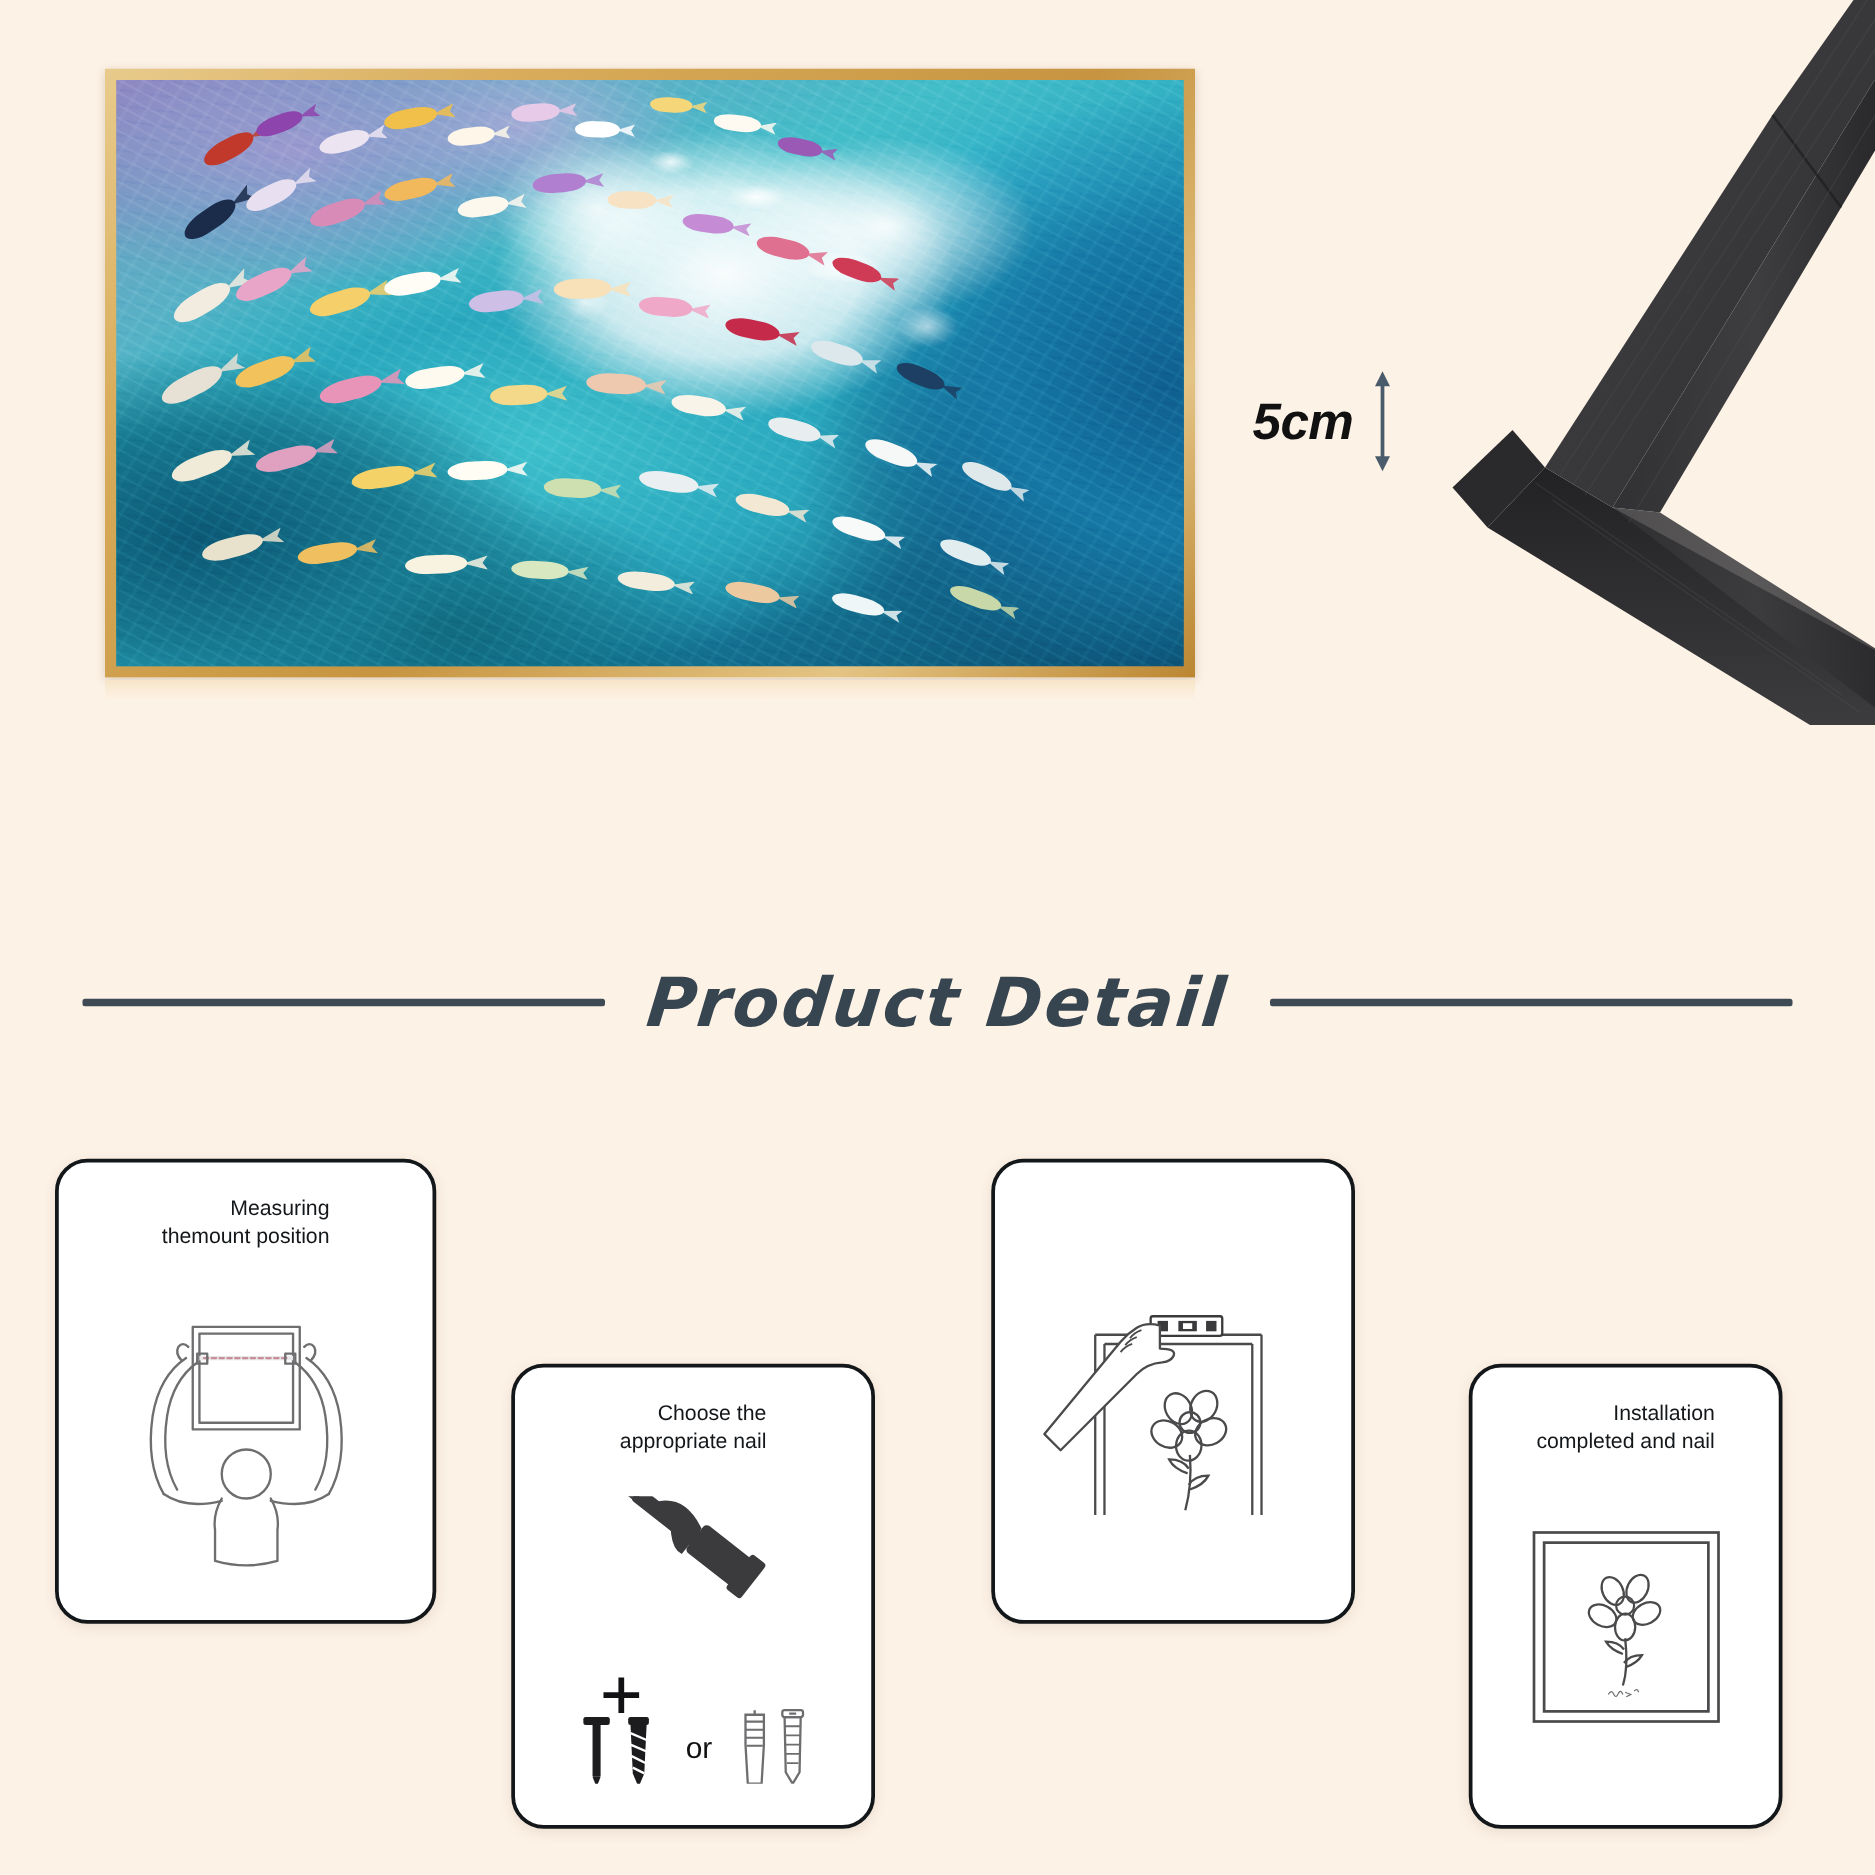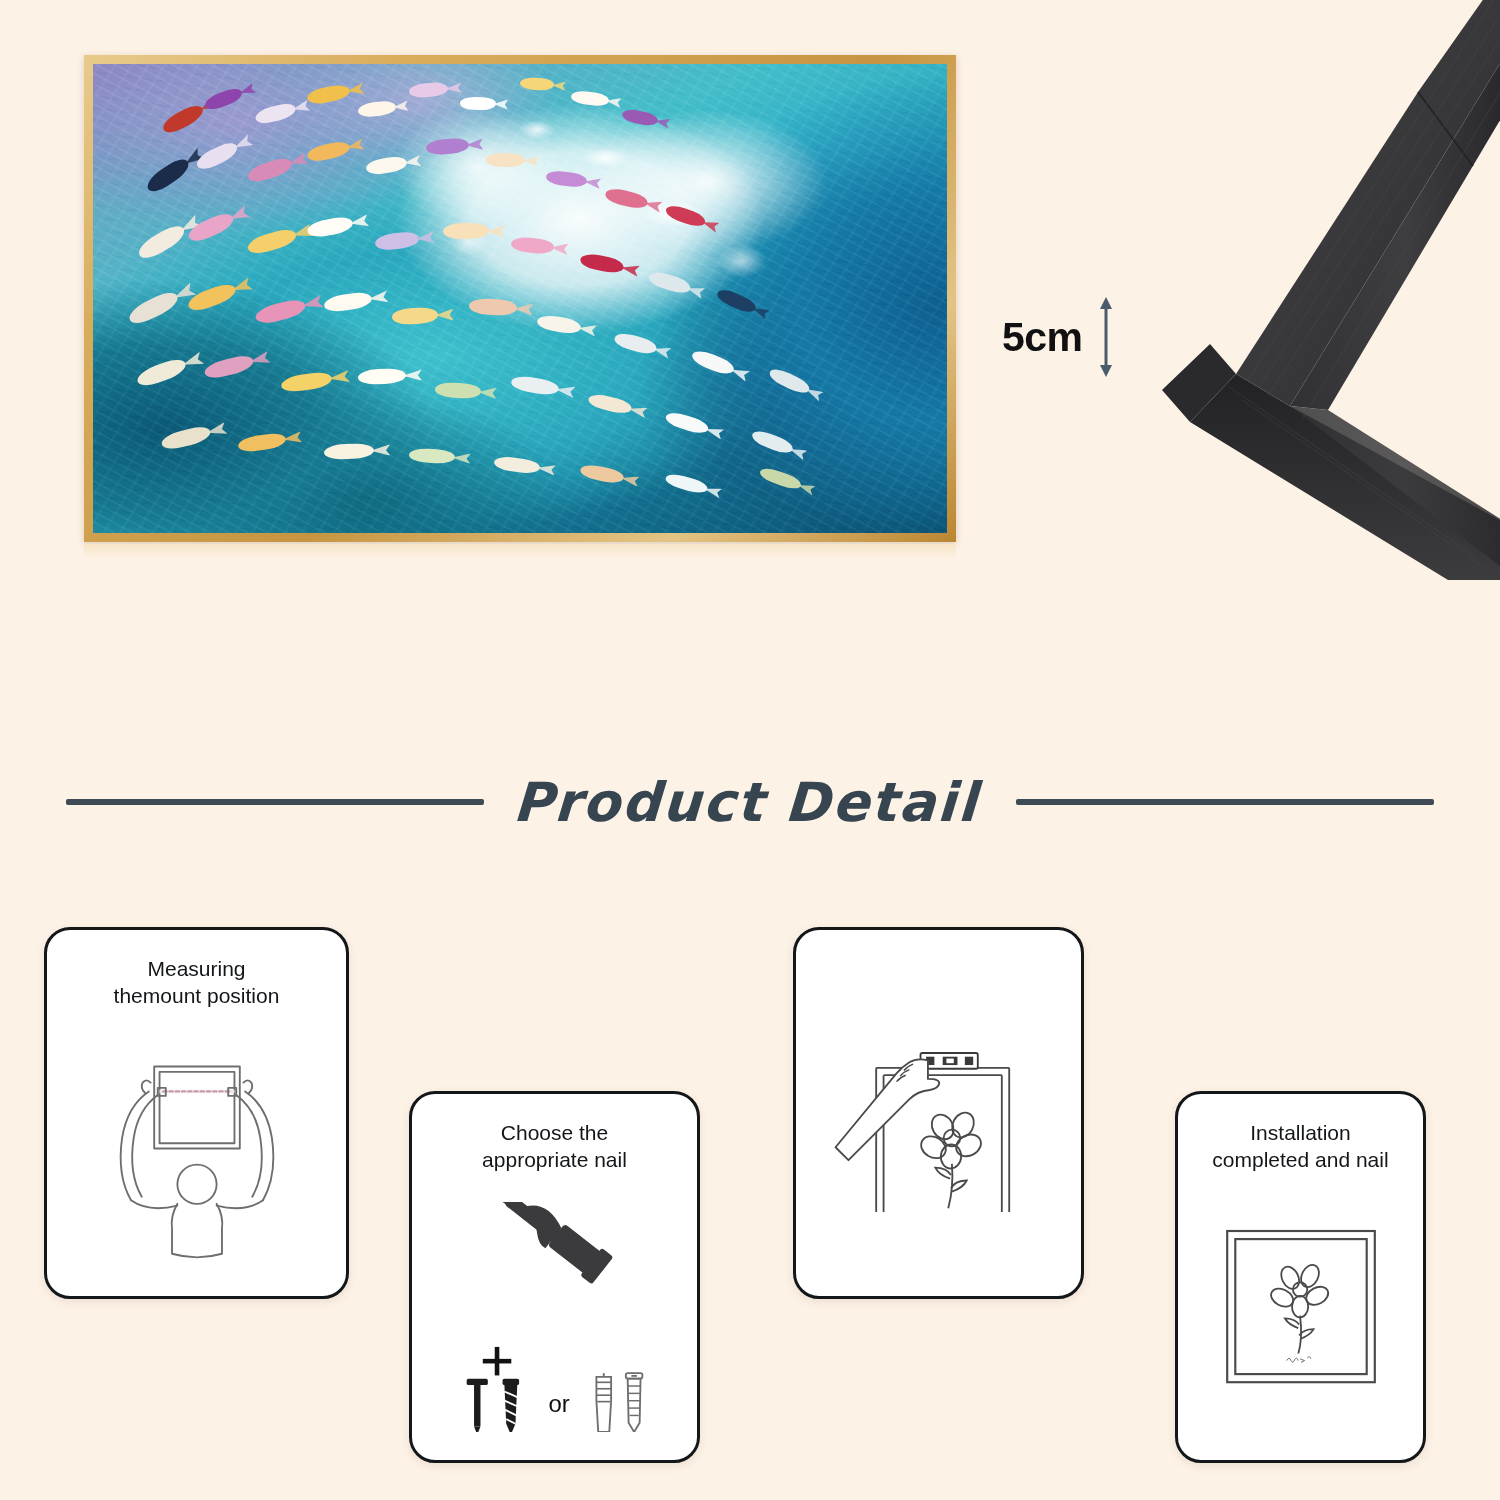--- a/index.html
+++ b/index.html
@@ -91,20 +91,21 @@
   }
 
   
   #thickness-callout {
     position:absolute; left:1002px; top:296px;
     display:flex; align-items:center; gap:14px;
   }
   #thickness-label {
     font-size: 41px; font-weight: 700; color:#111; letter-spacing:-.5px;
     line-height:1;
+    font-style:italic;
   }
   #thickness-arrow { width:18px; height:82px; }
 
   
   #frame-corner { position:absolute; left:1118px; top:-30px; width:400px; height:610px; }
 
   
   #section-title-row {
     position:absolute; left:0; top:766px; width:1500px; height:72px;
     display:flex; align-items:center; justify-content:center; gap:0;
@@ -123,22 +124,22 @@
   .step-card {
     position:absolute;
     background:#fff;
     border:3px solid #14171a;
     border-radius:26px;
     box-shadow: 0 3px 10px rgba(80,60,40,.10);
     display:flex; flex-direction:column; align-items:center;
     padding-top:26px;
   }
   .step-title {
-    font-size:21px; font-weight:400; color:#14171a;
-    text-align:center; line-height:1.28; padding:0 18px;
+    font-size:17px; font-weight:400; color:#14171a;
+    text-align:right; line-height:1.28; padding:0 18px;
   }
   .step-art { flex:1; width:100%; display:flex; align-items:center; justify-content:center;text-align:right; }
   #step-card-1 { left:44px;   top:927px;  width:305px; height:372px; }
   #step-card-2 { left:409px;  top:1091px; width:291px; height:372px; }
   #step-card-3 { left:793px;  top:927px;  width:291px; height:372px; }
   #step-card-4 { left:1175px; top:1091px; width:251px; height:372px; }
 </style>
 </head>
 <body style="background: rgb(253, 242, 230);">
 

